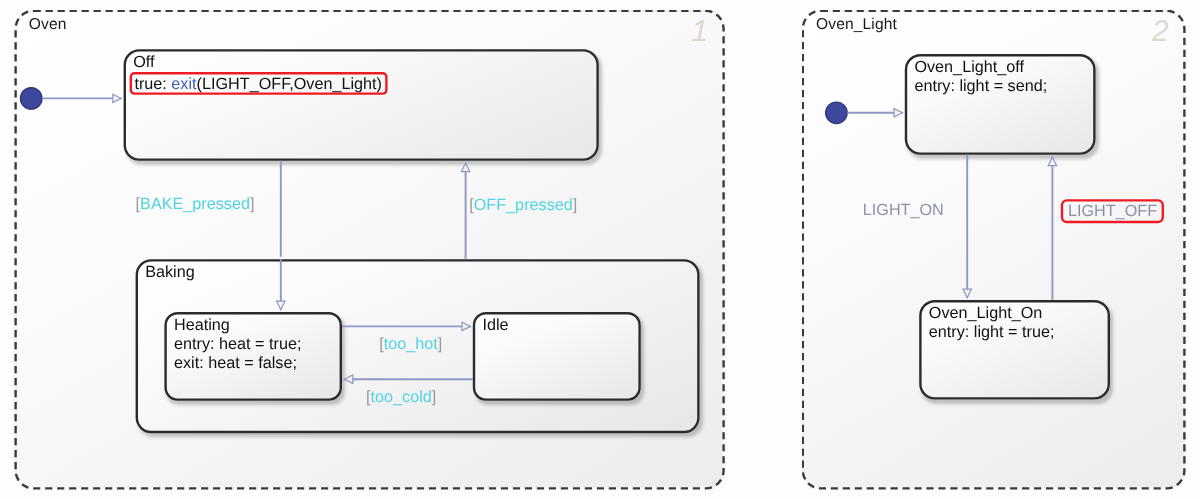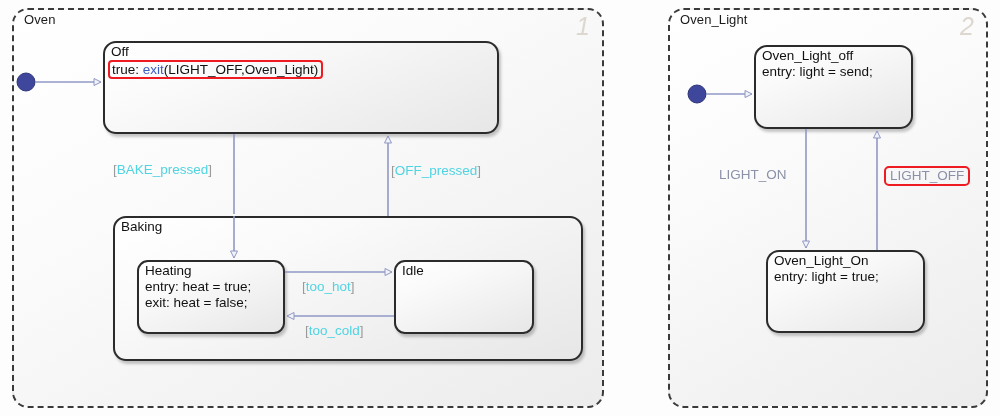--- a/index.html
+++ b/index.html
@@ -137,21 +137,21 @@
   <div class="state sub" style="left:394px; top:260px; width:140px; height:74px;">
     <div class="state-text">
       <span class="state-name">Idle</span>
     </div>
   </div>
 
   <div class="tlabel" style="left:113px; top:162px;"><span>[</span><span class="ev">BAKE_pressed</span><span>]</span></div>
 
   <div class="tlabel" style="left:391px; top:163px;"><span>[</span><span class="ev">OFF_pressed</span><span>]</span></div>
 
-  <div class="tlabel" style="left:302px; top:279px;"><span>[</span><span class="ev">too_hot</span><span>]</span></div>
+  <div class="tlabel" style="left:316px; top:279px;"><span>[</span><span class="ev">too_hot</span><span>]</span></div>
 
   <div class="tlabel" style="left:305px; top:323px;"><span>[</span><span class="ev">too_cold</span><span>]</span></div>
 
   <div class="chart" style="left:668px; top:8px; width:320px; height:400px;">
     <span class="chart-label">Oven_Light</span>
     <span class="chart-badge">2</span>
   </div>
 
   <div class="state" style="left:754px; top:45px; width:159px; height:84px;">
     <div class="state-text">

